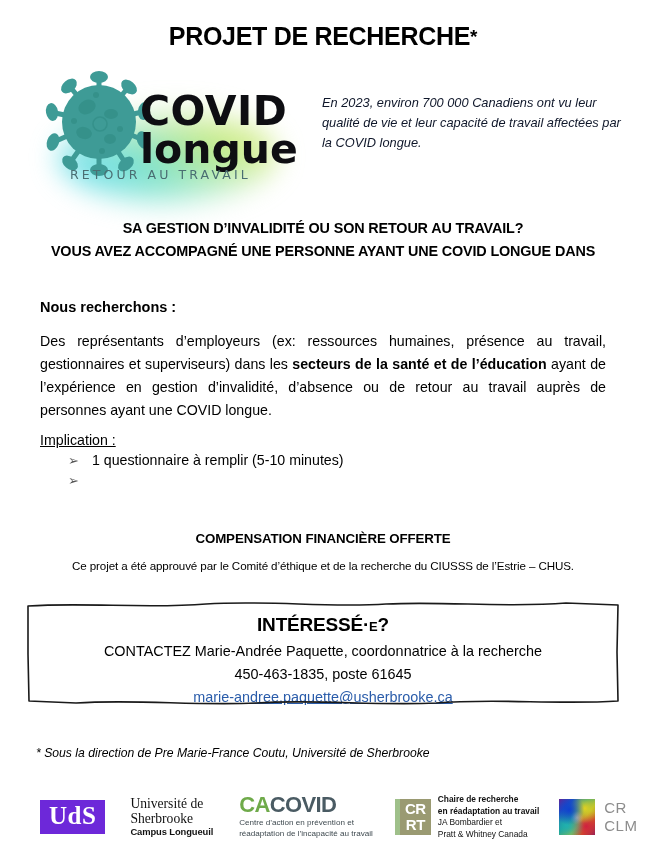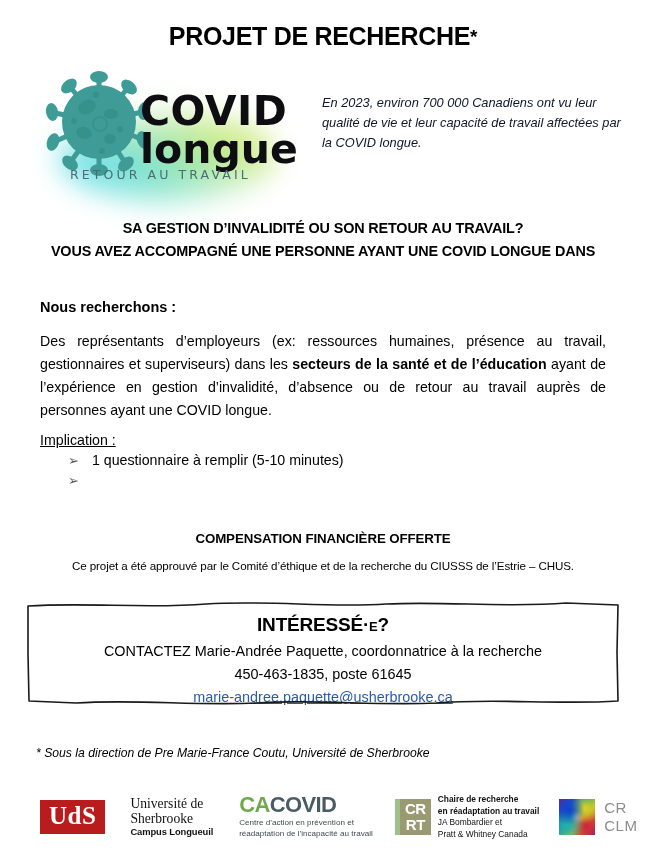--- a/index.html
+++ b/index.html
@@ -210,21 +210,21 @@
     bottom: 22px;
     width: 646px;
     display: flex;
     align-items: center;
     padding-left: 40px;
     box-sizing: border-box;
   }
   .f-logo { display: flex; align-items: center; }
 
   .uds-box {
-    background: #b91c1c;
+    background: #6d28d9;
     color: #ffffff;
     font-family: "Liberation Serif", serif;
     font-size: 25px;
     font-weight: bold;
     padding: 2px 9px 4px 9px;
     line-height: 1.1;
     letter-spacing: 0.5px;
   }
   .uds-text {
     margin-left: 25px;

